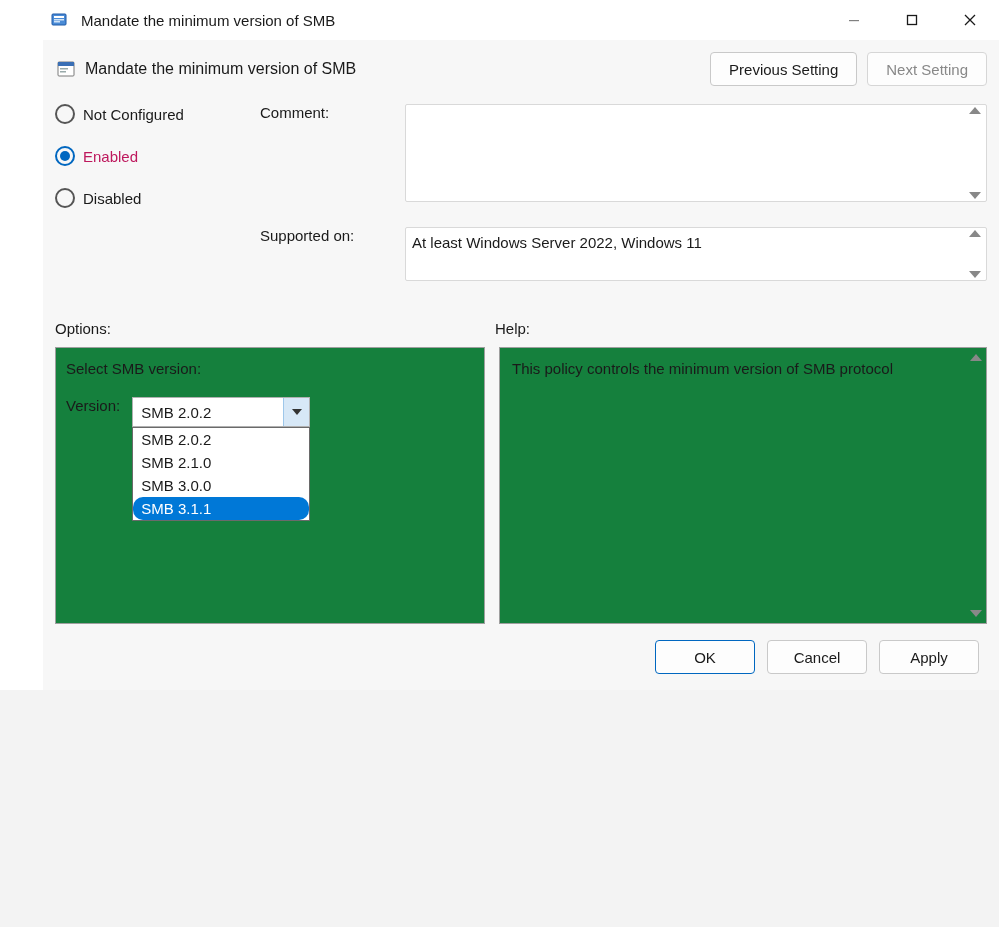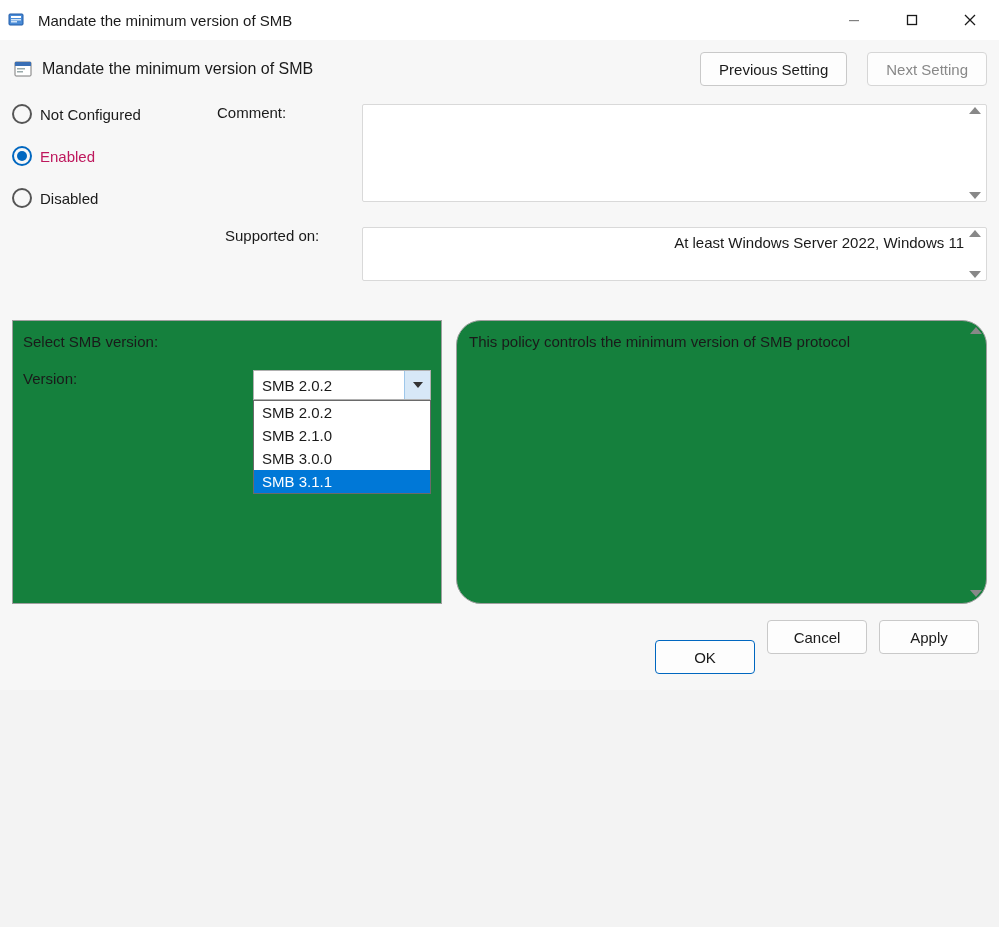--- a/index.html
+++ b/index.html
@@ -11,20 +11,21 @@
   width: 999px;
   height: 927px;
   overflow: hidden;
 }
 .window {
   width: 999px;
   height: 690px;
   background: #fff;
   display: flex;
   flex-direction: column;
+  padding-left: 43px;
 }
 
 .titlebar {
   display: flex;
   align-items: center;
   height: 40px;
   padding: 0 0 0 6px;
   background: #fff;
 }
 .titlebar .app-icon {
@@ -59,33 +60,33 @@
 }
 .policy-title-row .icon {
   width: 22px; height: 22px;
   margin-right: 8px;
   display: inline-flex; align-items: center; justify-content: center;
 }
 .policy-title-row .title {
   font-size: 16px;
   flex: 1;
 }
-.nav-btns { display: flex; gap: 20px; }
+.nav-btns { display: flex; gap: 10px; }
 .btn {
   height: 34px;
   min-width: 100px;
   padding: 0 18px;
   background: #fdfdfd;
   border: 1px solid #c9c9c9;
   border-radius: 4px;
   font-size: 15px;
   display: inline-flex; align-items: center; justify-content: center;
 }
 .btn.disabled { color: #888; border-color: #d6d6d6; }
-.btn.primary { border-color: #0067c0; margin-top: 20px; }
+.btn.primary { border-color: #0067c0; }
 
 .top-grid {
   display: grid;
   grid-template-columns: 180px 120px 1fr;
   grid-template-rows: auto auto auto auto;
   column-gap: 0;
   row-gap: 12px;
   align-items: start;
   margin-bottom: 14px;
   gap: 25px;
@@ -111,21 +112,20 @@
   border-radius: 50%;
   background: #0067c0;
 }
 .checked-label { color: #be185d; }
 .field-label { font-size: 15px; }
 .multiline-box {
   position: relative;
   background: #fff;
   border: 1px solid #d9d9d9;
   border-radius: 2px;
-  text-align: right;
 }
 .multiline-box .content {
   padding: 4px 22px 4px 6px;
   min-height: 96px;
   font-size: 15px;
   line-height: 1.4;
 }
 .multiline-box.supported .content { min-height: 52px; }
 .spin-btns {
   position: absolute; right: 2px; top: 2px; bottom: 2px;
@@ -156,21 +156,21 @@
 .pane {
   border: 1px solid #9f9f9f;
   background: #15803d;
   position: relative;
 }
 .options-pane {
   width: 430px;
   padding: 12px 10px;
 }
 .options-pane .section-title { margin-bottom: 20px; }
-.version-row { display: flex; align-items: flex-start; gap: 12px; justify-content: space-between; }
+.version-row { display: flex; align-items: flex-start; gap: 12px; }
 .combo-wrap { position: relative; width: 178px; }
 .combo {
   height: 30px;
   border: 1px solid #b0b0b0;
   display: flex; align-items: stretch;
   background: #fff;
 }
 .combo .val {
   flex: 1;
   padding: 0 8px;
@@ -195,25 +195,25 @@
   background: #fff;
   border: 1px solid #6a6a6a;
 }
 .dropdown .opt {
   padding: 3px 8px;
   font-size: 15px;
 }
 .dropdown .opt.hl {
   background: #0078d7;
   color: #fff;
+  border-radius: 10px;
 }
 .help-pane {
   flex: 1;
   display: flex;
-  border-radius: 25px;
 }
 .help-pane .help-text {
   flex: 1;
   padding: 10px 12px;
   font-size: 15px;
   line-height: 1.5;
 }
 .help-pane .scroll-col {
   width: 20px;
   display: flex; flex-direction: column;
@@ -308,30 +308,34 @@
 
       <div class="field-label" style="grid-column:2; grid-row:1;">Comment:</div>
       <div class="multiline-box" style="grid-column:3; grid-row:1 / span 2;">
         <div class="content"></div>
         <div class="spin-btns">
           <div class="tri up"></div>
           <div class="tri down"></div>
         </div>
       </div>
 
-      <div class="field-label" style="grid-column:2; grid-row:3; align-self:start;margin-left:8px;">Supported on:</div>
+      <div class="field-label" style="grid-column:2; grid-row:3; align-self:start;">Supported on:</div>
       <div class="multiline-box supported" style="grid-column:3; grid-row:3;">
         <div class="content">At least Windows Server 2022, Windows 11</div>
         <div class="spin-btns">
           <div class="tri up"></div>
           <div class="tri down"></div>
         </div>
       </div>
     </div>
 
+    <div class="section-labels">
+      <div class="left">Options:</div>
+      <div class="right">Help:</div>
+    </div>
 
     <div class="panes">
 
       <div class="pane options-pane">
         <div class="section-title">Select SMB version:</div>
         <div class="version-row">
           <span>Version:</span>
           <div class="combo-wrap">
             <div class="combo">
               <span class="val">SMB 2.0.2</span>

